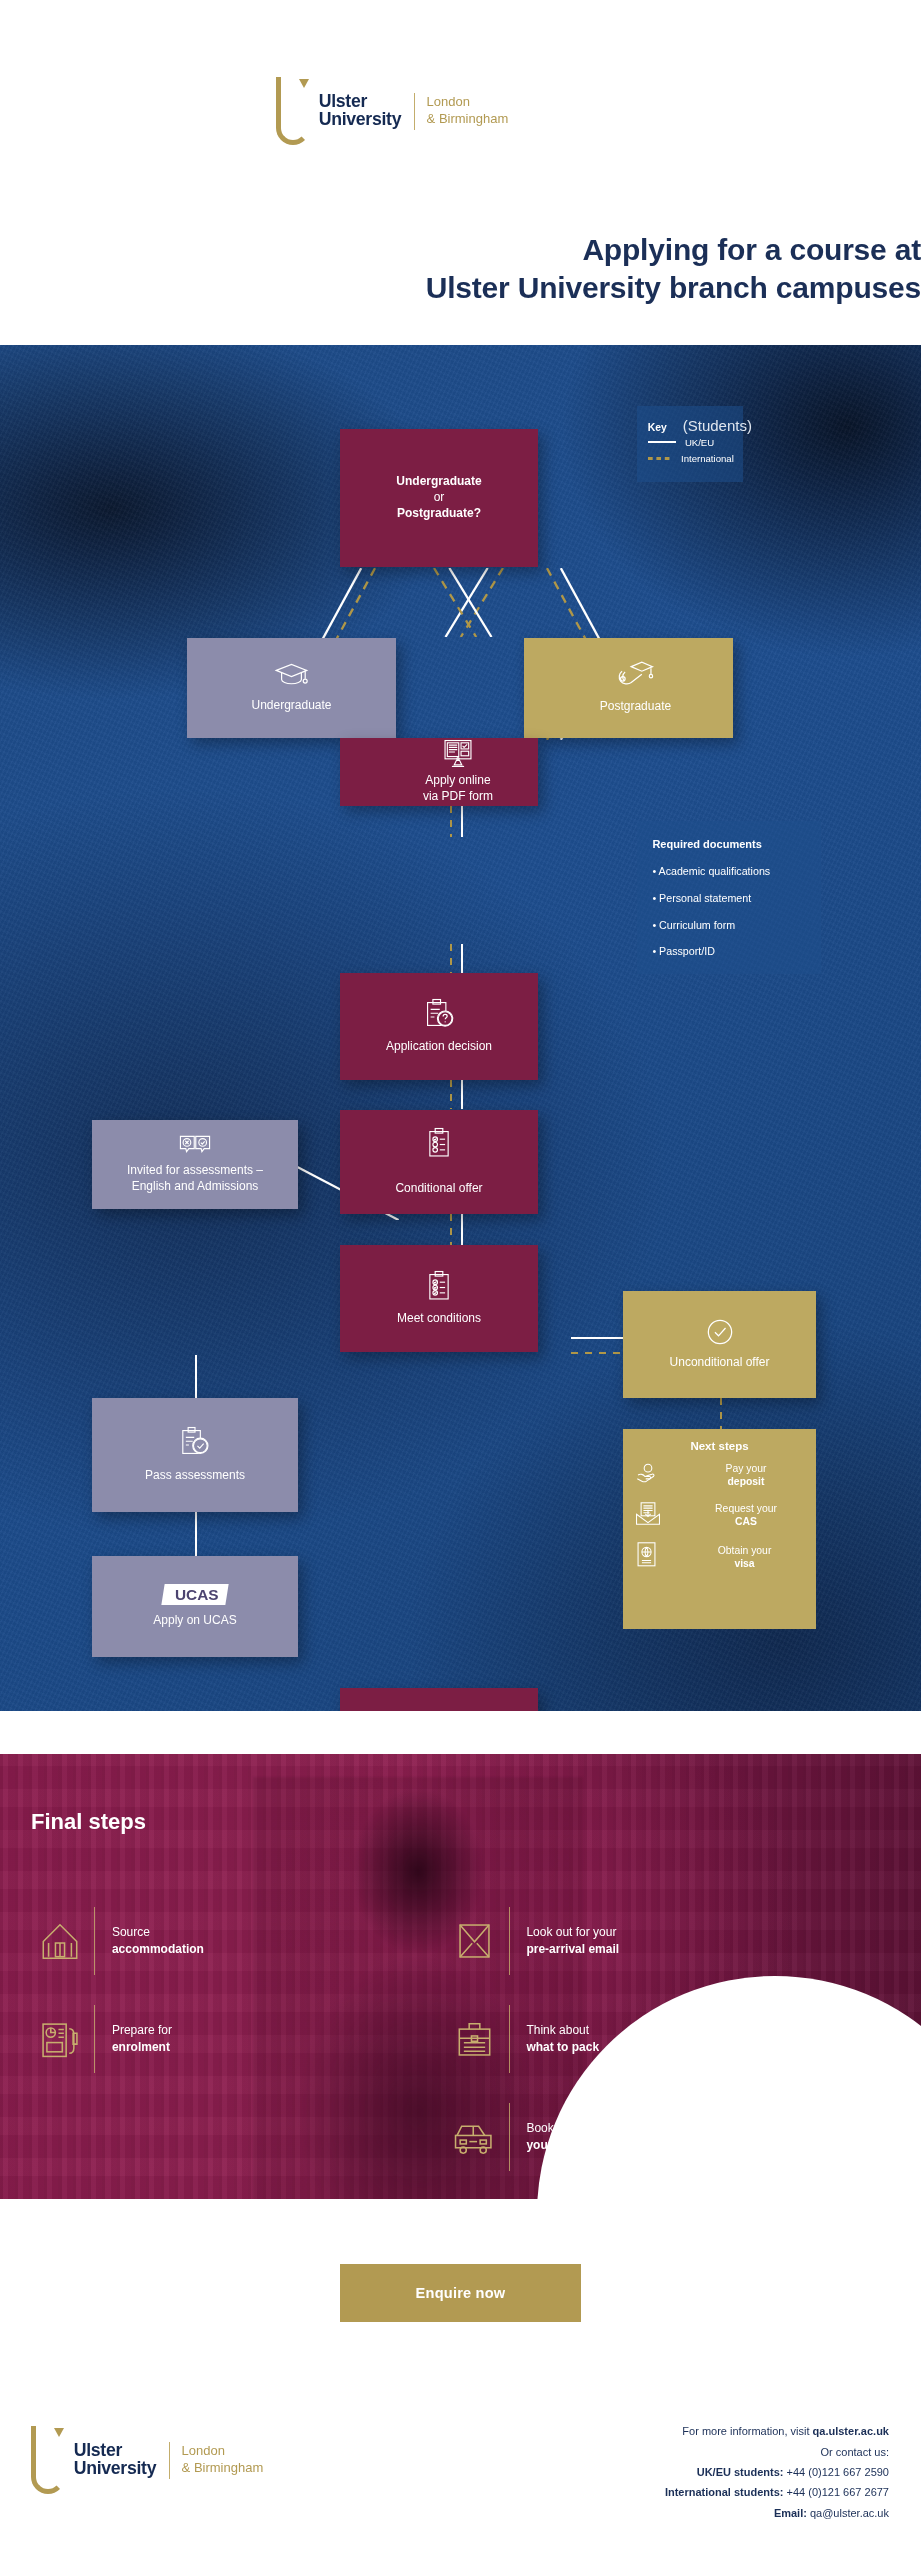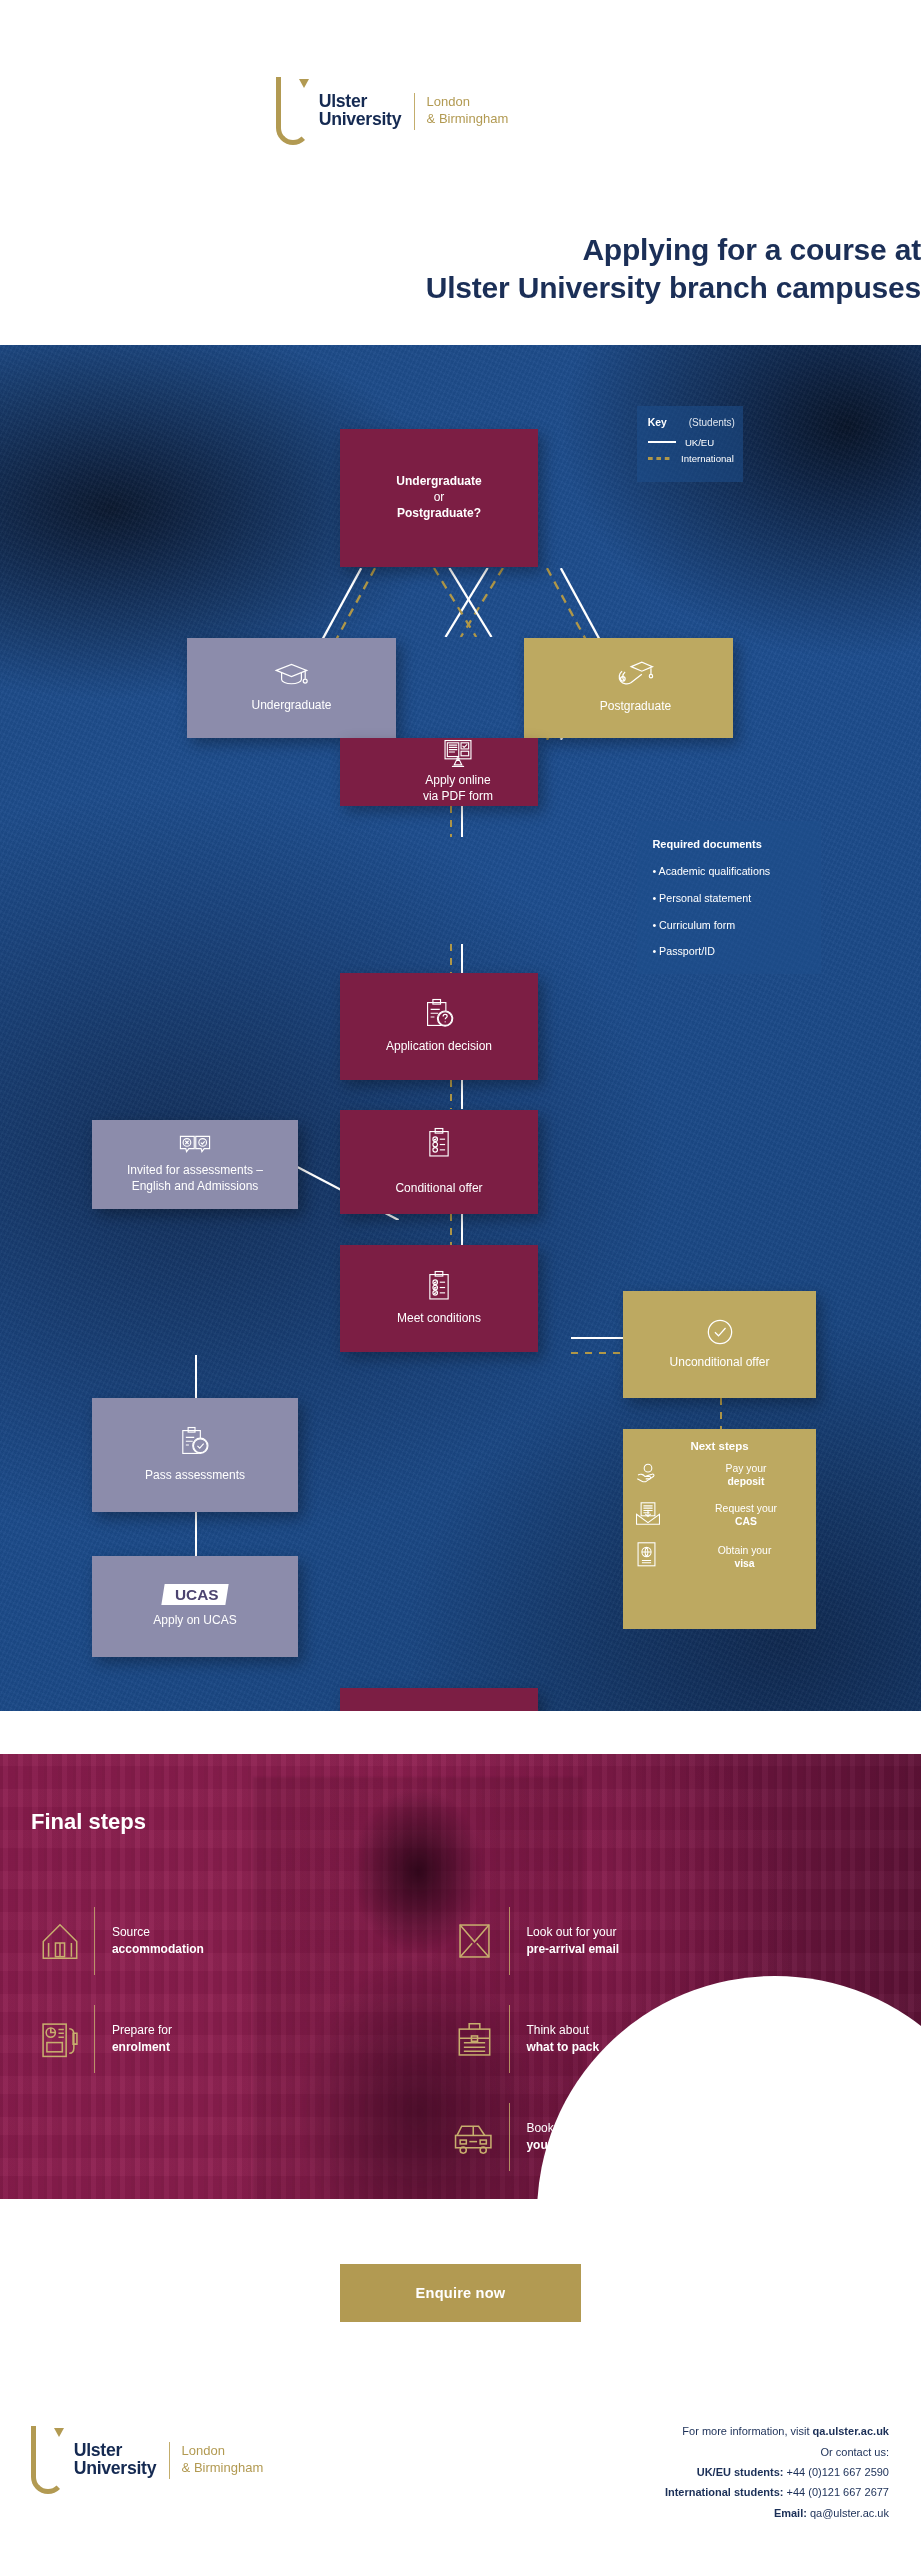--- a/index.html
+++ b/index.html
@@ -66,23 +66,23 @@
   .node .lbl.bold { font-weight:bold; }
   .node .ico { margin-bottom:9.2px; }
   .node svg { display:block; }
 
   
   .key {
     position:absolute; left:890px; top:0; z-index:5;
     background: rgba(30,78,140,0.55);
     width:106px; padding:10.7px 9.2px 12.3px 10.7px; color:#fff;
   }
-  .key-head { display:flex; align-items:baseline; gap:22px; margin-bottom:9px;}
+  .key-head { display:flex; align-items:baseline; gap:16px; margin-bottom:3px;}
   .key-head .k { font-weight:bold; font-size:10.4px; }
-  .key-head .s { font-size:10px; color:#dfe6ef; }
+  .key-head .s { font-size:15px; color:#dfe6ef; }
   .key-row { display:flex; align-items:center; gap:9.2px; margin-bottom:5.4px; font-size:9.6px; }
   .key-solid { width:28px; height:2.3px; background:#fff; }
   .key-dash  { width:28px; height:2.3px;
     background-image: linear-gradient(90deg,#b09748 0 4.6px, transparent 4.6px 8.4px);
     background-size:8.4px 2.3px; }
 
   
   .reqdocs {
     position:absolute; z-index:5; background: rgba(30,78,140,0.52);
     color:#fff; padding:17px 15.4px;

